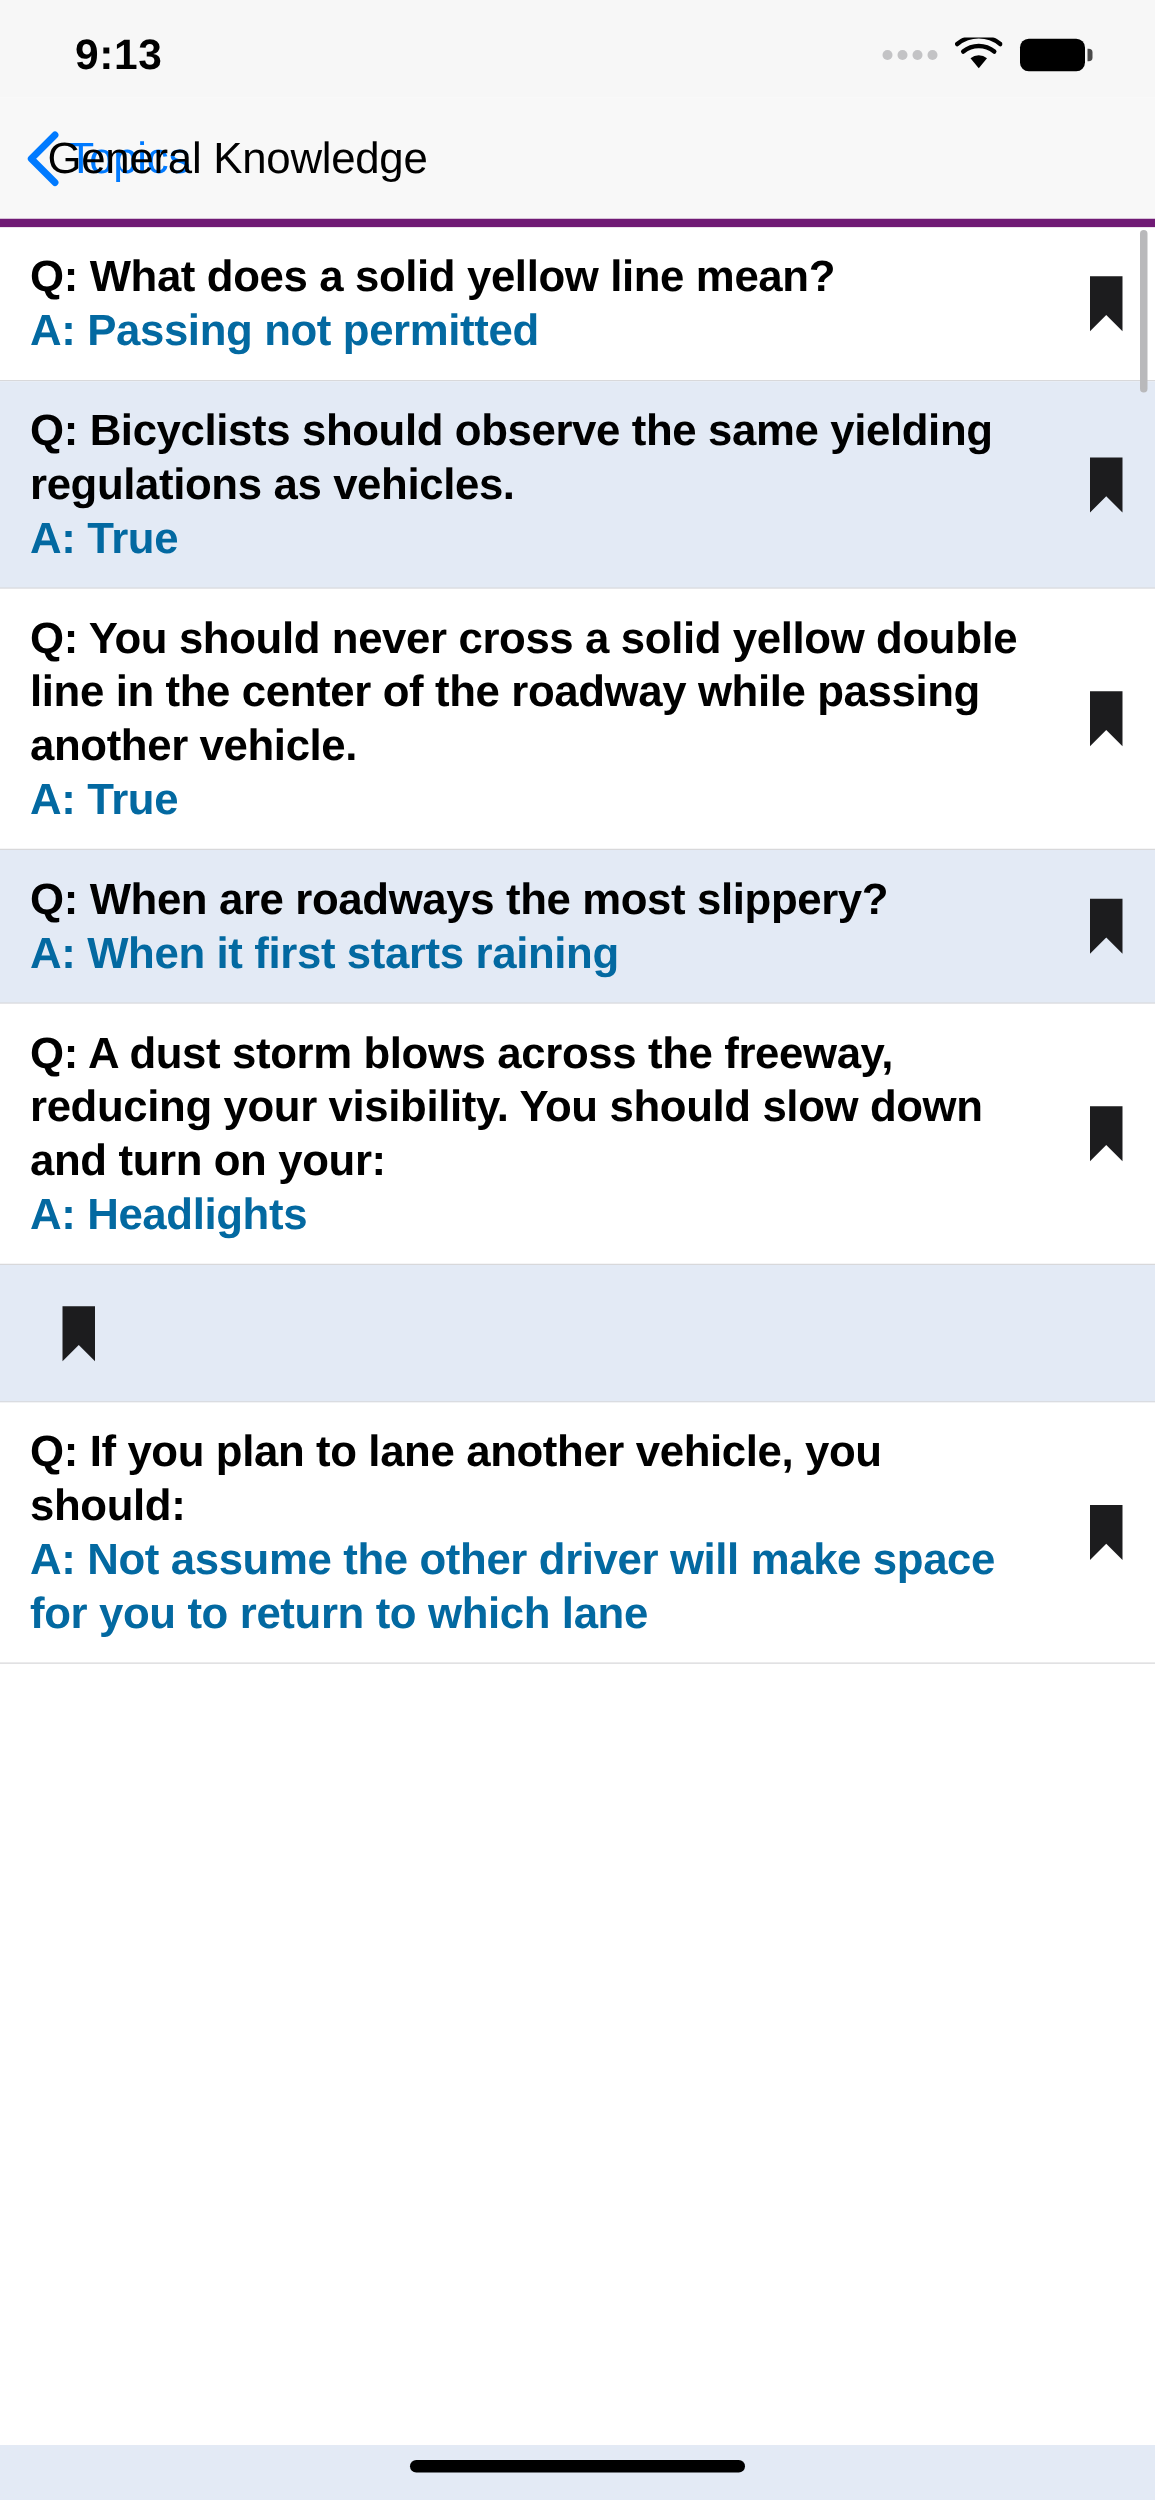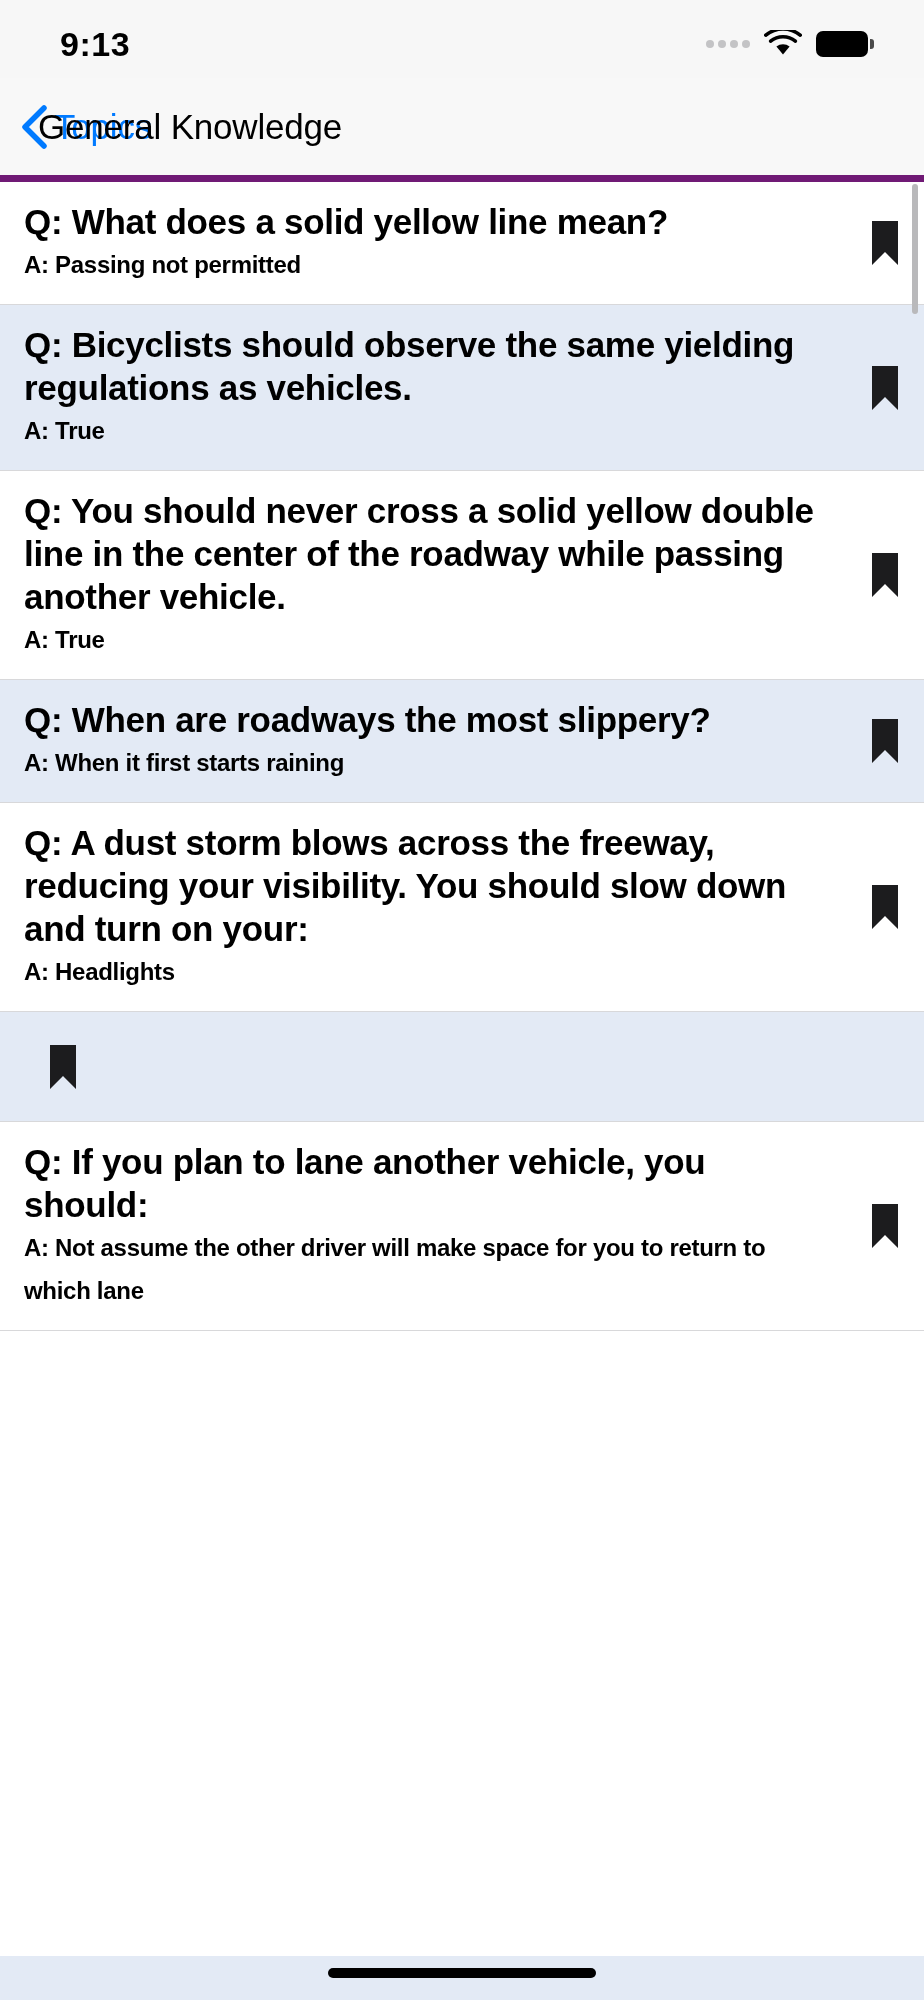--- a/index.html
+++ b/index.html
@@ -124,23 +124,23 @@
     flex: 1;
     padding-right: 18px;
   }
   .q-line {
     font-size: 35px;
     line-height: 43px;
     color: #000;
     letter-spacing: -0.3px;
   }
   .a-line {
-    font-size: 24px;
+    font-size: 35px;
     line-height: 43px;
-    color: #000000;
+    color: #0369a1;
     letter-spacing: -0.3px;
   }
   .bookmark {
     width: 78px;
     flex: none;
     display: flex;
     align-items: center;
     justify-content: center;
     cursor: pointer;
   }

